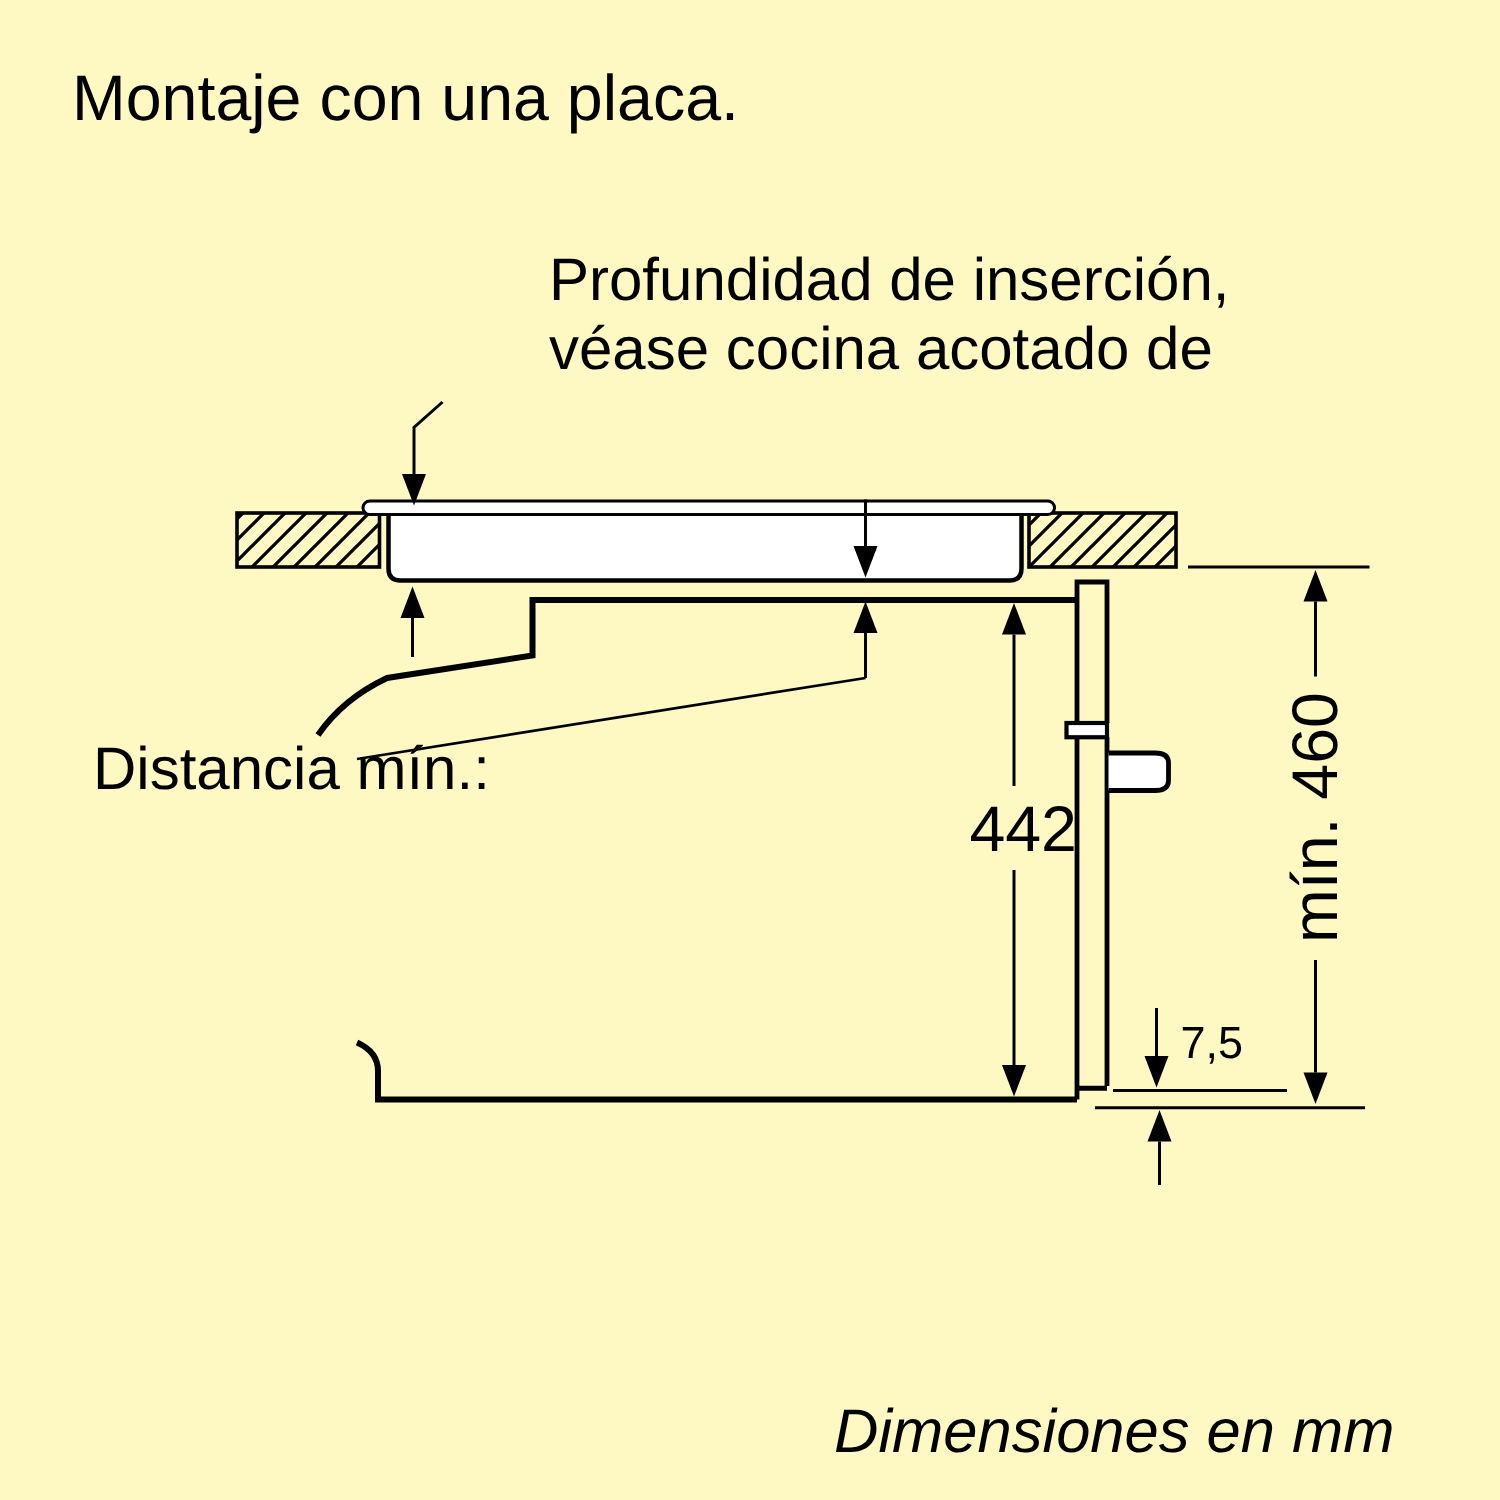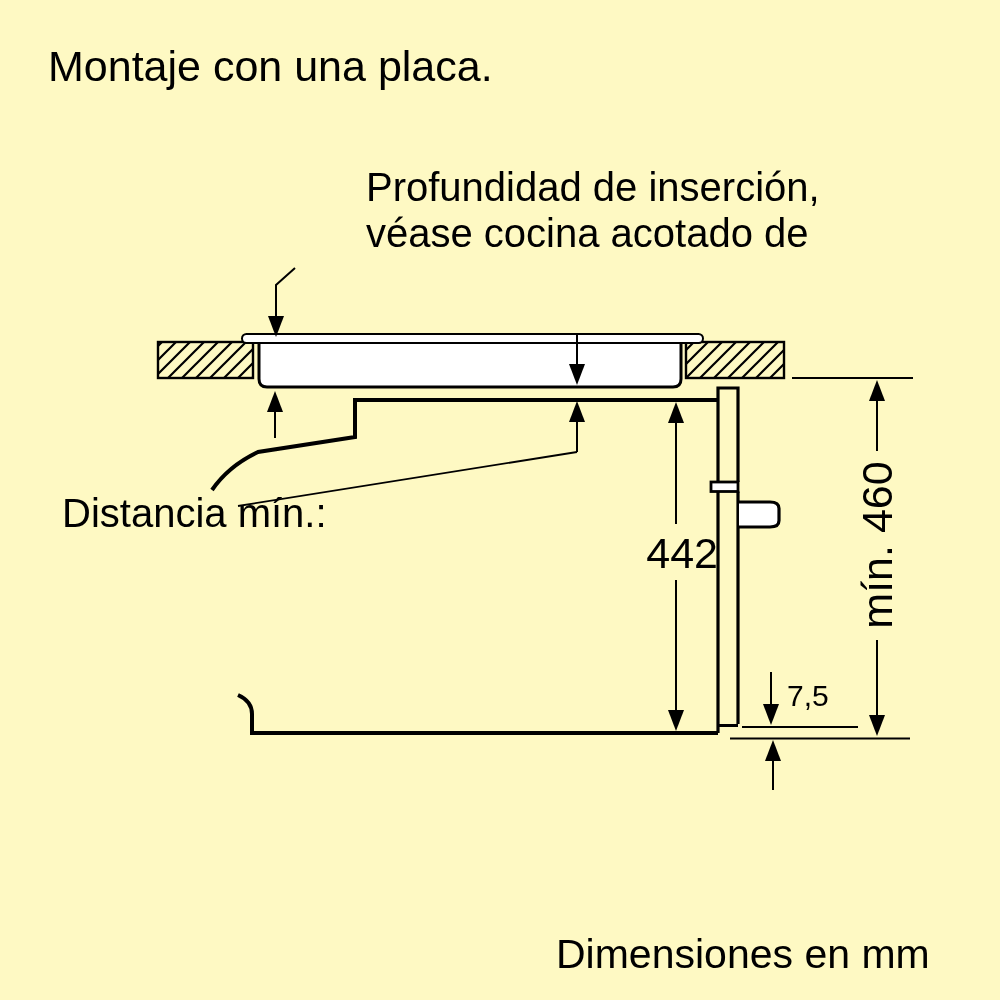--- a/index.html
+++ b/index.html
@@ -20,21 +20,21 @@
   .title { left: 48px; top: 42px; font-size: 43px; }
   .annot { left: 318px; top: 164px; font-size: 40px; line-height: 46px; margin-left: 48px; }
   .dist  { left: 62px;  top: 490px; font-size: 40px; line-height: 47px; }
   .d442  { left: 634px; top: 529px; width: 84px; text-align: right; font-size: 43px; }
   .d460  {
     left: 782px; top: 521px; width: 190px; height: 48px;
     text-align: center; font-size: 43px;
     transform: rotate(-90deg);
   }
   .d75   { left: 787px; top: 679px; font-size: 30px; }
-  .footer{ left: 556px; top: 931px; font-size: 41px; }
+  .footer{ left: 556px; top: 931px; font-size: 41px; font-style: italic; }
 </style>
 </head>
 <body>
 
 <div id="stage">
 
   <svg id="drawing" width="1000" height="1000" viewBox="0 0 1000 1000" fill="none" stroke="#000" stroke-linecap="butt" stroke-linejoin="miter">
 
     <defs>
       <pattern id="hatch" patternUnits="userSpaceOnUse" width="14" height="14">

